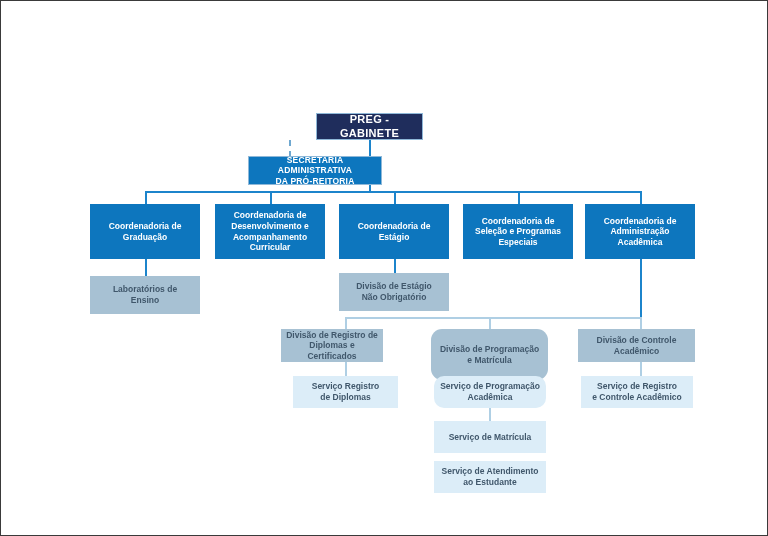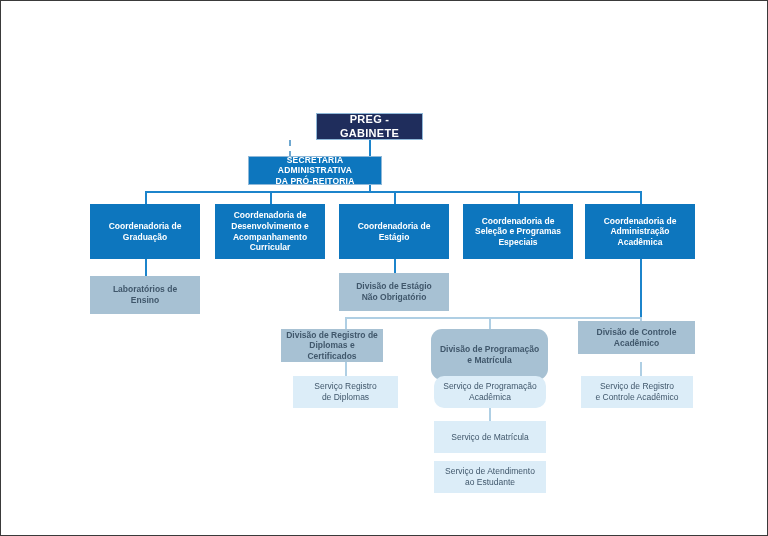--- a/index.html
+++ b/index.html
@@ -74,21 +74,21 @@
   .node.divisao {
     background: #A7C1D3;
     color: #40576b;
     font-weight: bold;
     font-size: 8.5px;
   }
   
   .node.servico {
     background: #DCEDF8;
     color: #40576b;
-    font-weight: normal;
+    font-weight: bold;
     font-size: 8.5px;
   }
   
   .conn {
     position: absolute;
     z-index: 1;
   }
   .conn.v {            
     width: 2px;
   }
@@ -190,21 +190,21 @@
     <div class="node divisao" style="left:280px; top:328px; width:102px; height:33px;">
       <span>Divisão de Registro de
 Diplomas e Certificados</span>
     </div>
 
     <div class="node divisao" style="left:430px; top:328px; width:117px; height:51px;border-radius:11px;">
       <span>Divisão de Programação
 e Matrícula</span>
     </div>
 
-    <div class="node divisao" style="left:577px; top:320px; width:117px; height:33px;">
+    <div class="node divisao" style="left:577px; top:328px; width:117px; height:33px;">
       <span>Divisão de Controle
 Acadêmico</span>
     </div>
 
     <div class="node servico" style="left:292px; top:375px; width:105px; height:32px;">
       <span>Serviço Registro
 de Diplomas</span>
     </div>
 
     <div class="node servico" style="left:433px; top:375px; width:112px; height:32px;border-radius:10px;">

